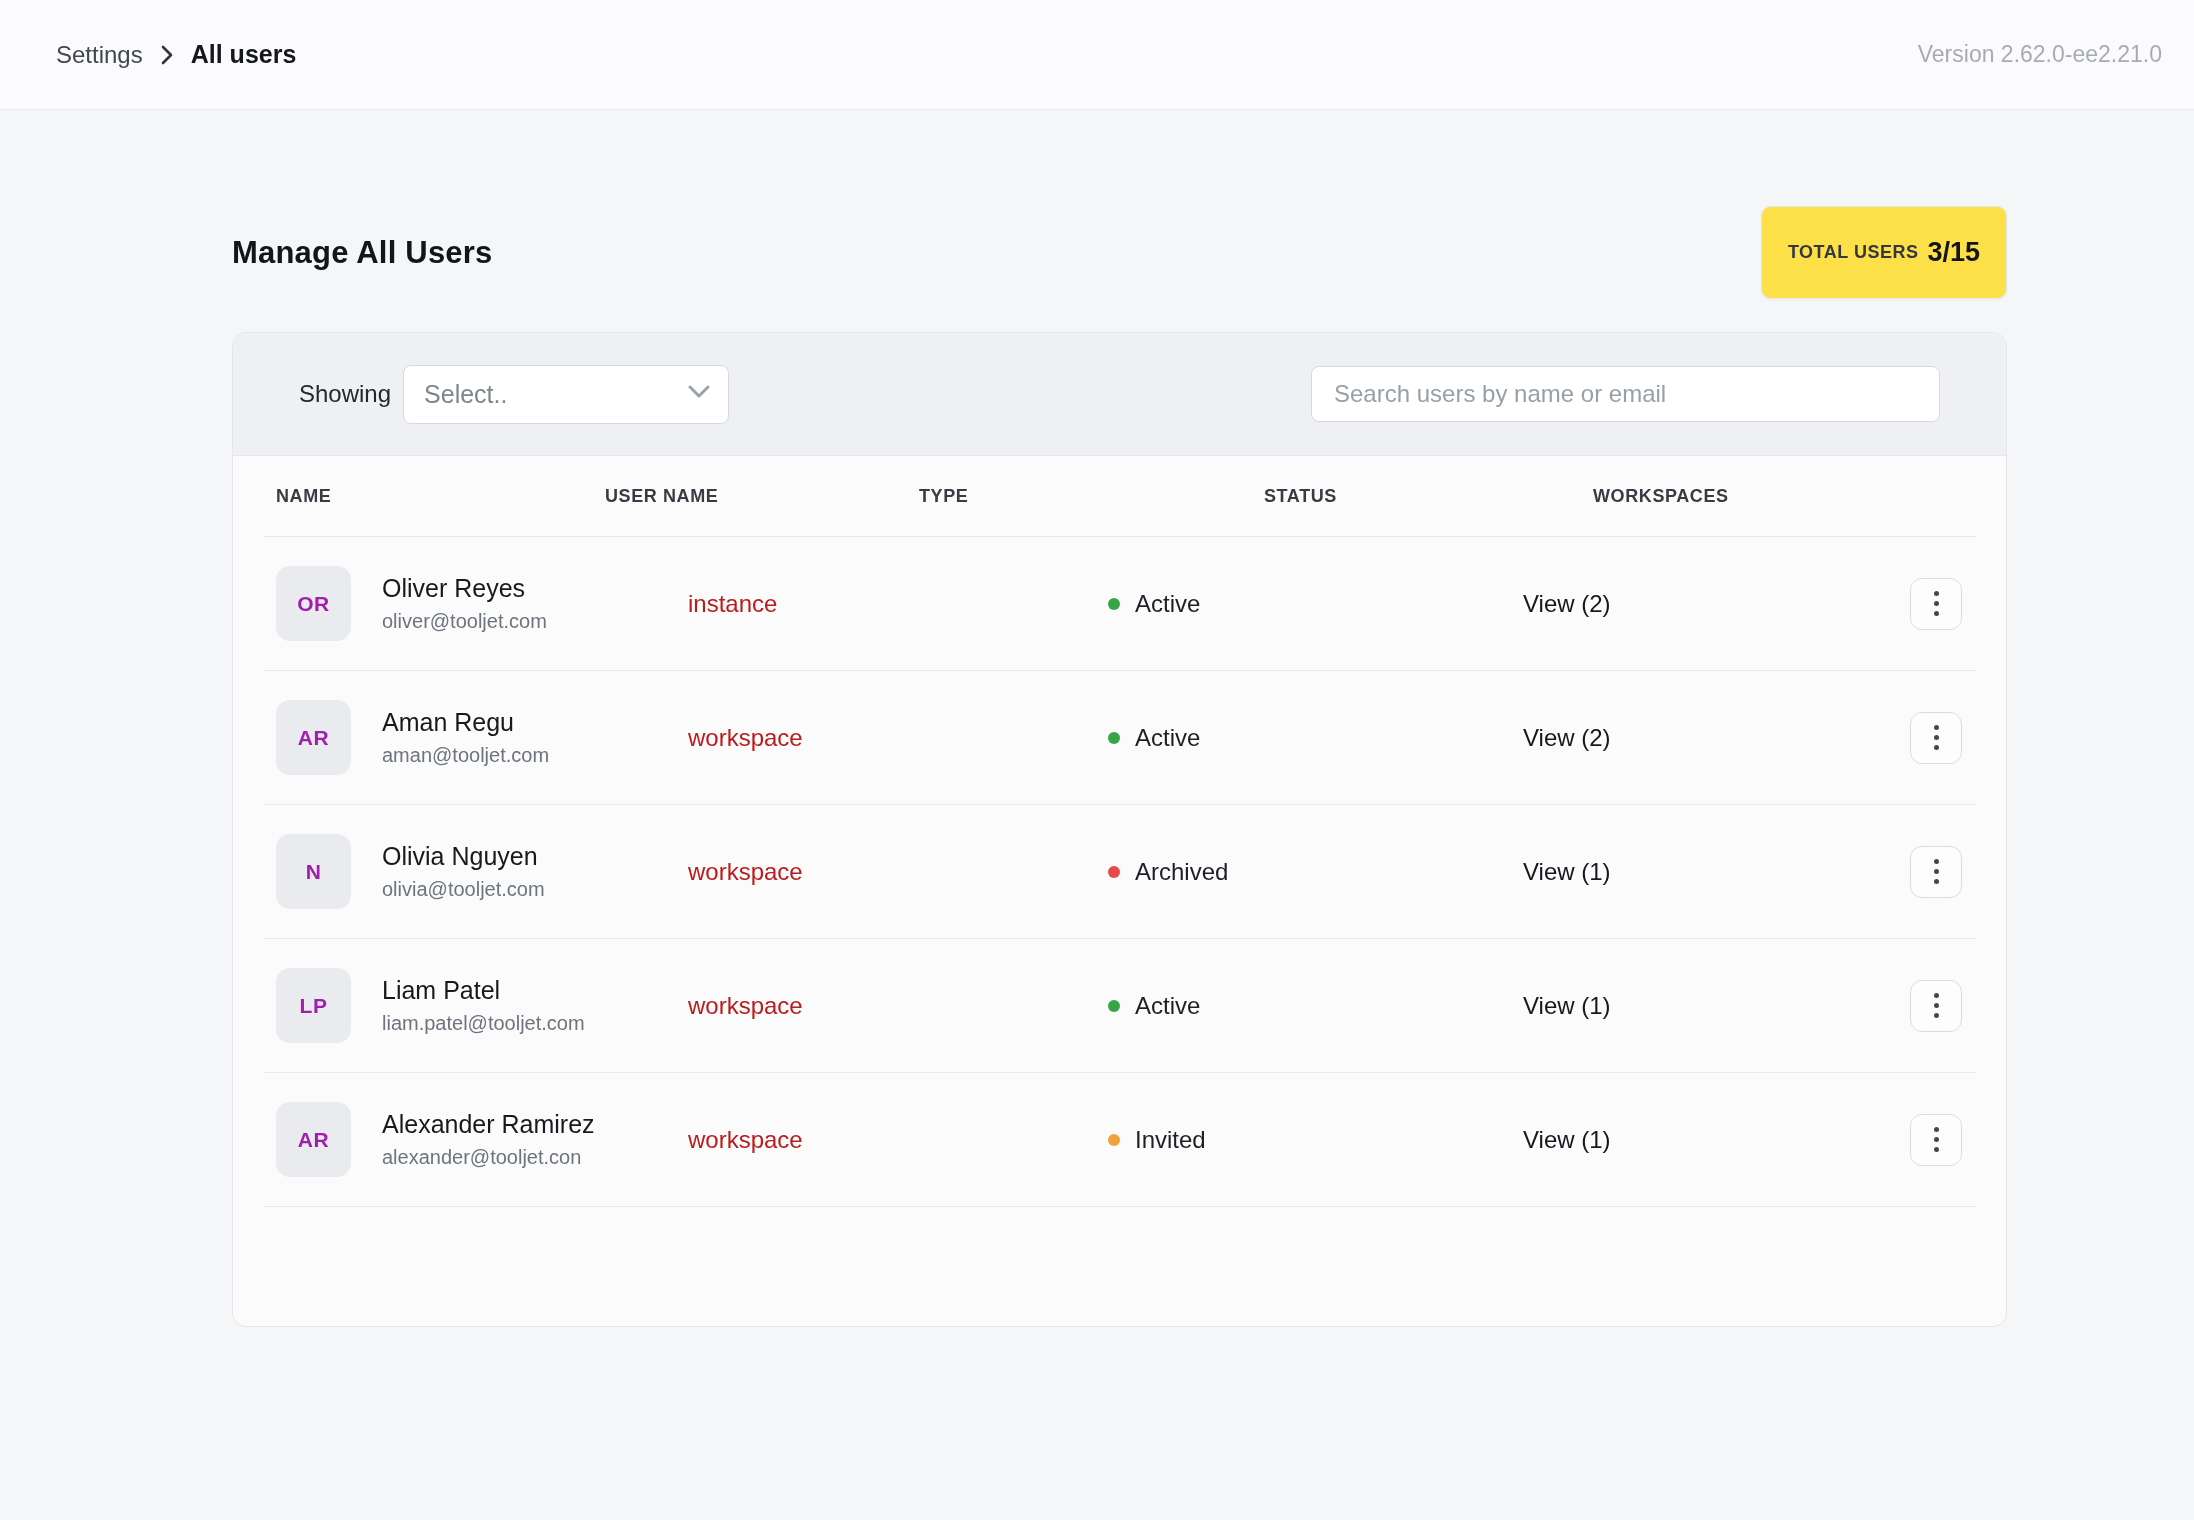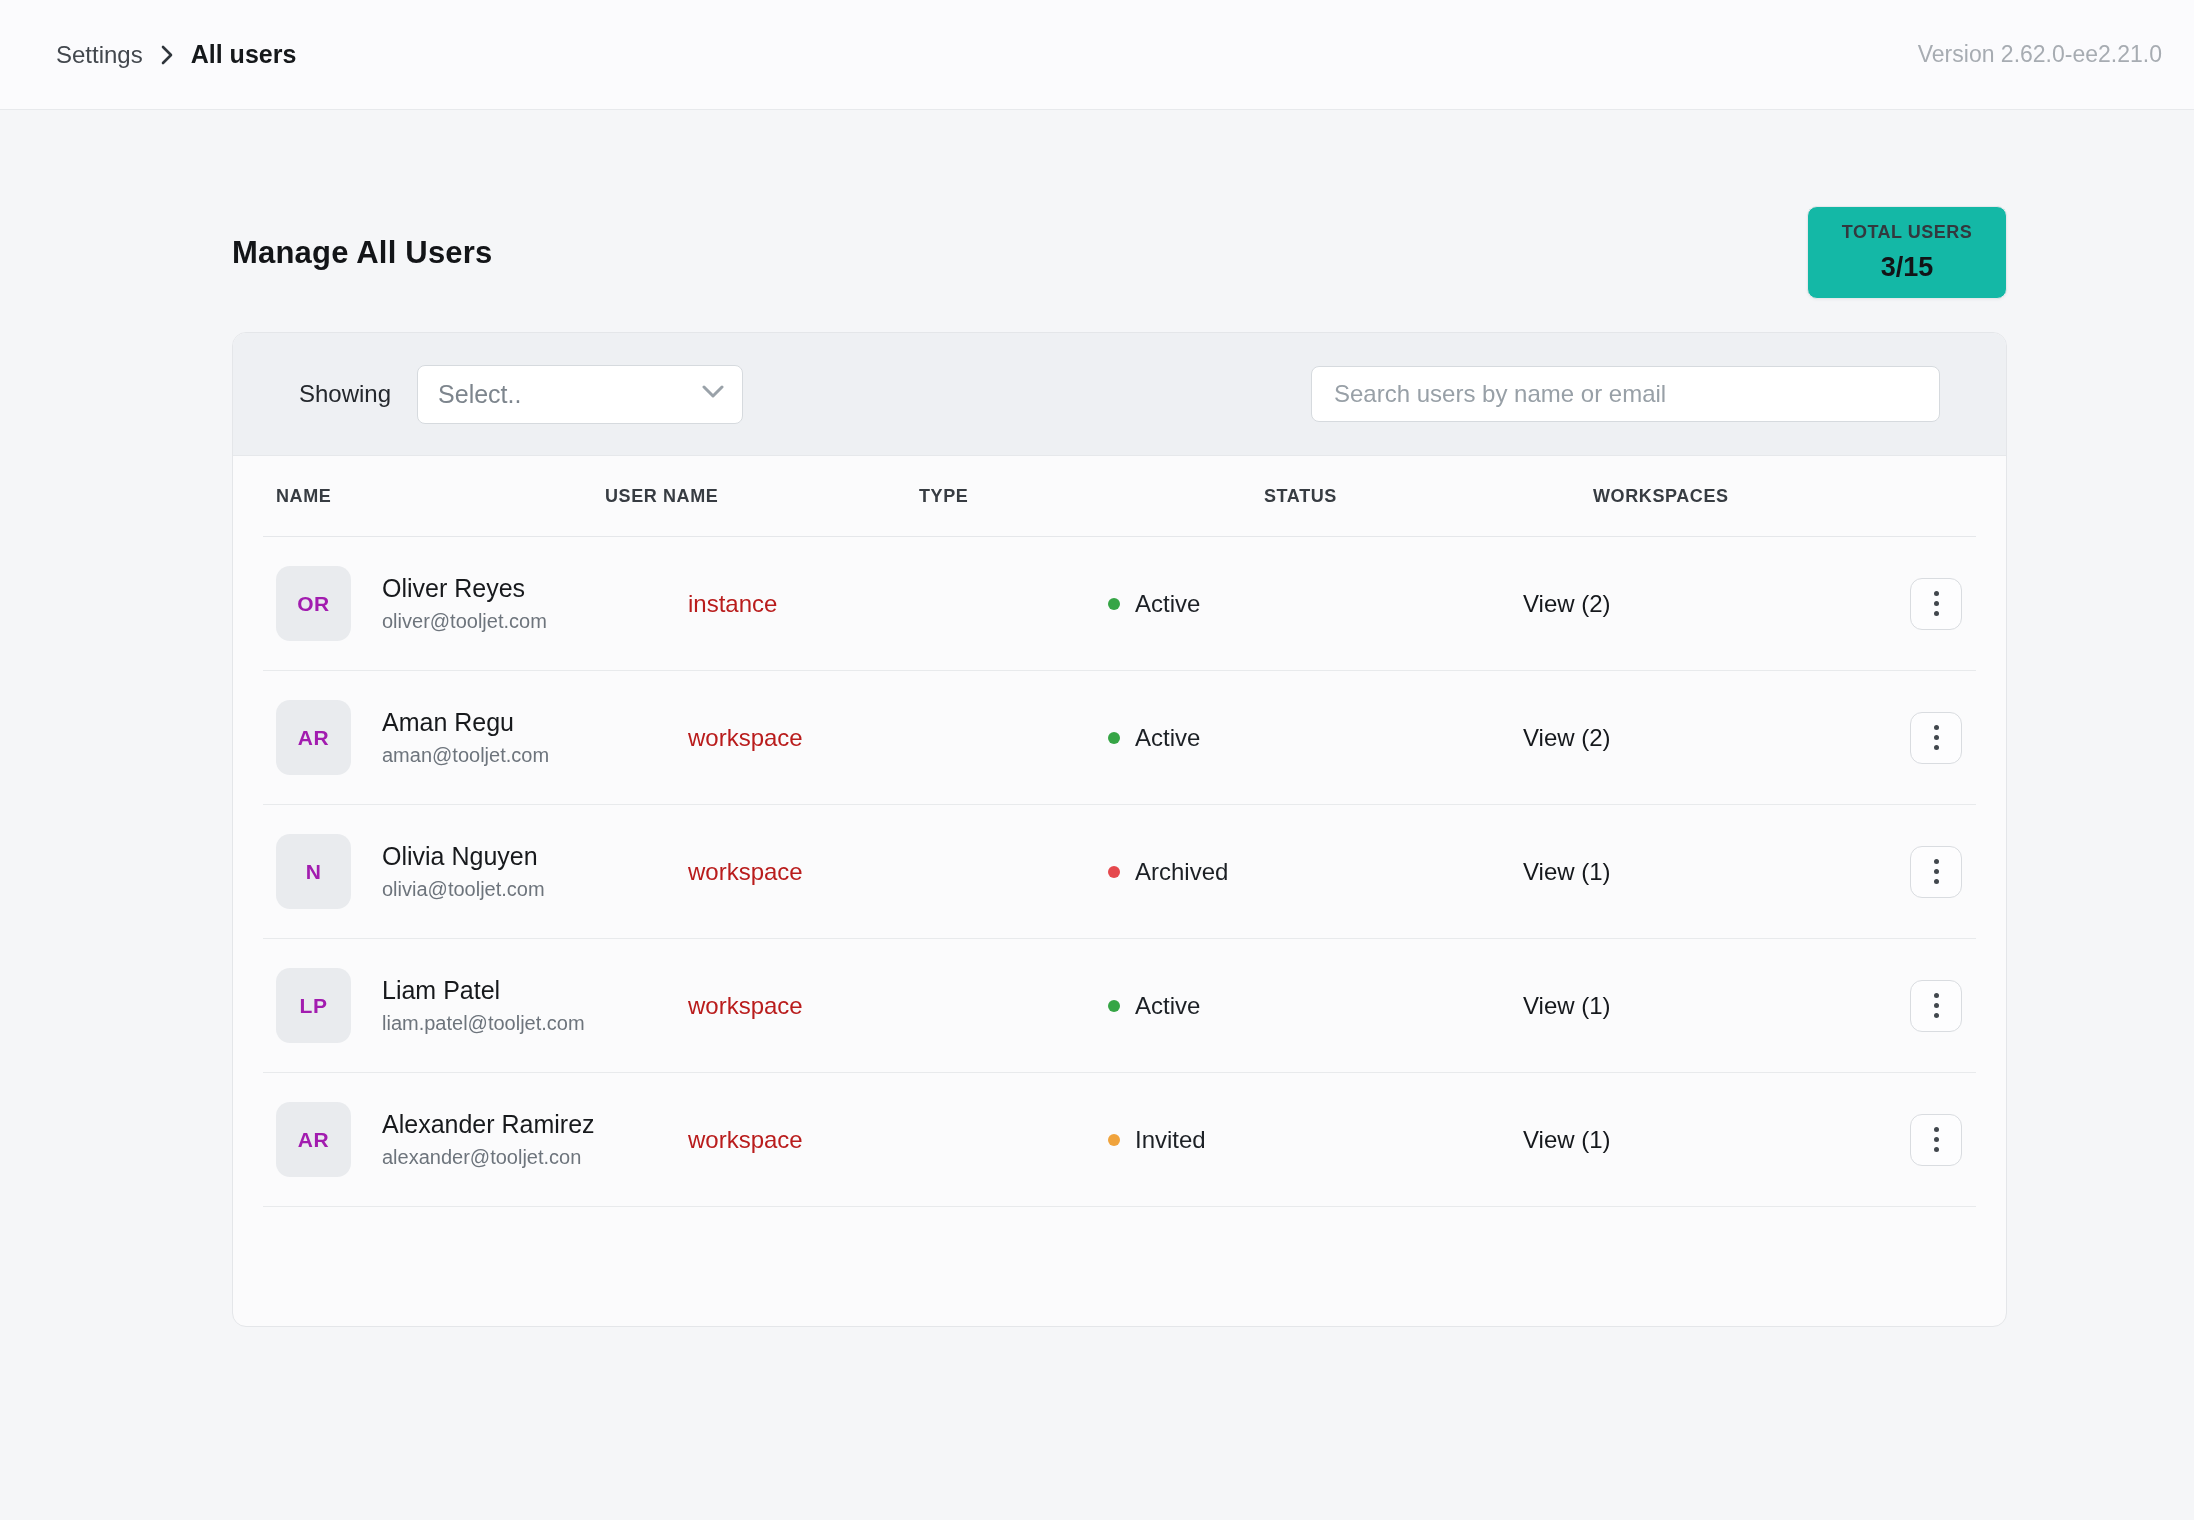--- a/index.html
+++ b/index.html
@@ -37,26 +37,26 @@
     display: flex;
     align-items: center;
     justify-content: space-between;
     margin-top: 96px;
   }
   .page-title { font-size: 31px; font-weight: 700; color: #131518; letter-spacing: .2px; }
   .stats { display: flex; gap: 18px; }
   .stat-card {
     min-width: 200px;
     height: 93px;
-    background: #14b8a6;
+    background: #fde047;
     border: 1px solid #e6e8eb;
     border-radius: 10px;
     box-shadow: 0 1px 3px rgba(30,40,50,.05);
     display: flex;
-    flex-direction: column;
+    flex-direction: row;
     align-items: center;
     justify-content: center;
     gap: 9px;
     padding: 0 26px;
   }
   .stat-label { font-size: 18px; font-weight: 600; color: #33383e; letter-spacing: .5px; }
   .stat-value { font-size: 27px; font-weight: 700; color: #121417; }
 
   
   .panel {
@@ -69,21 +69,21 @@
   }
 
   .filter-bar {
     height: 123px;
     background: #eef0f3;
     border-bottom: 1px solid #e6e8eb;
     display: flex;
     align-items: center;
     padding: 0 66px;
   }
-  .showing-label { font-size: 24px; color: #24282d; margin-right: 26px; }
+  .showing-label { font-size: 24px; color: #24282d; margin-right: 12px; }
   .select {
     width: 326px;
     height: 59px;
     background: #ffffff;
     border: 1px solid #d6dade;
     border-radius: 8px;
     display: flex;
     align-items: center;
     justify-content: space-between;
     padding: 0 18px 0 20px;

